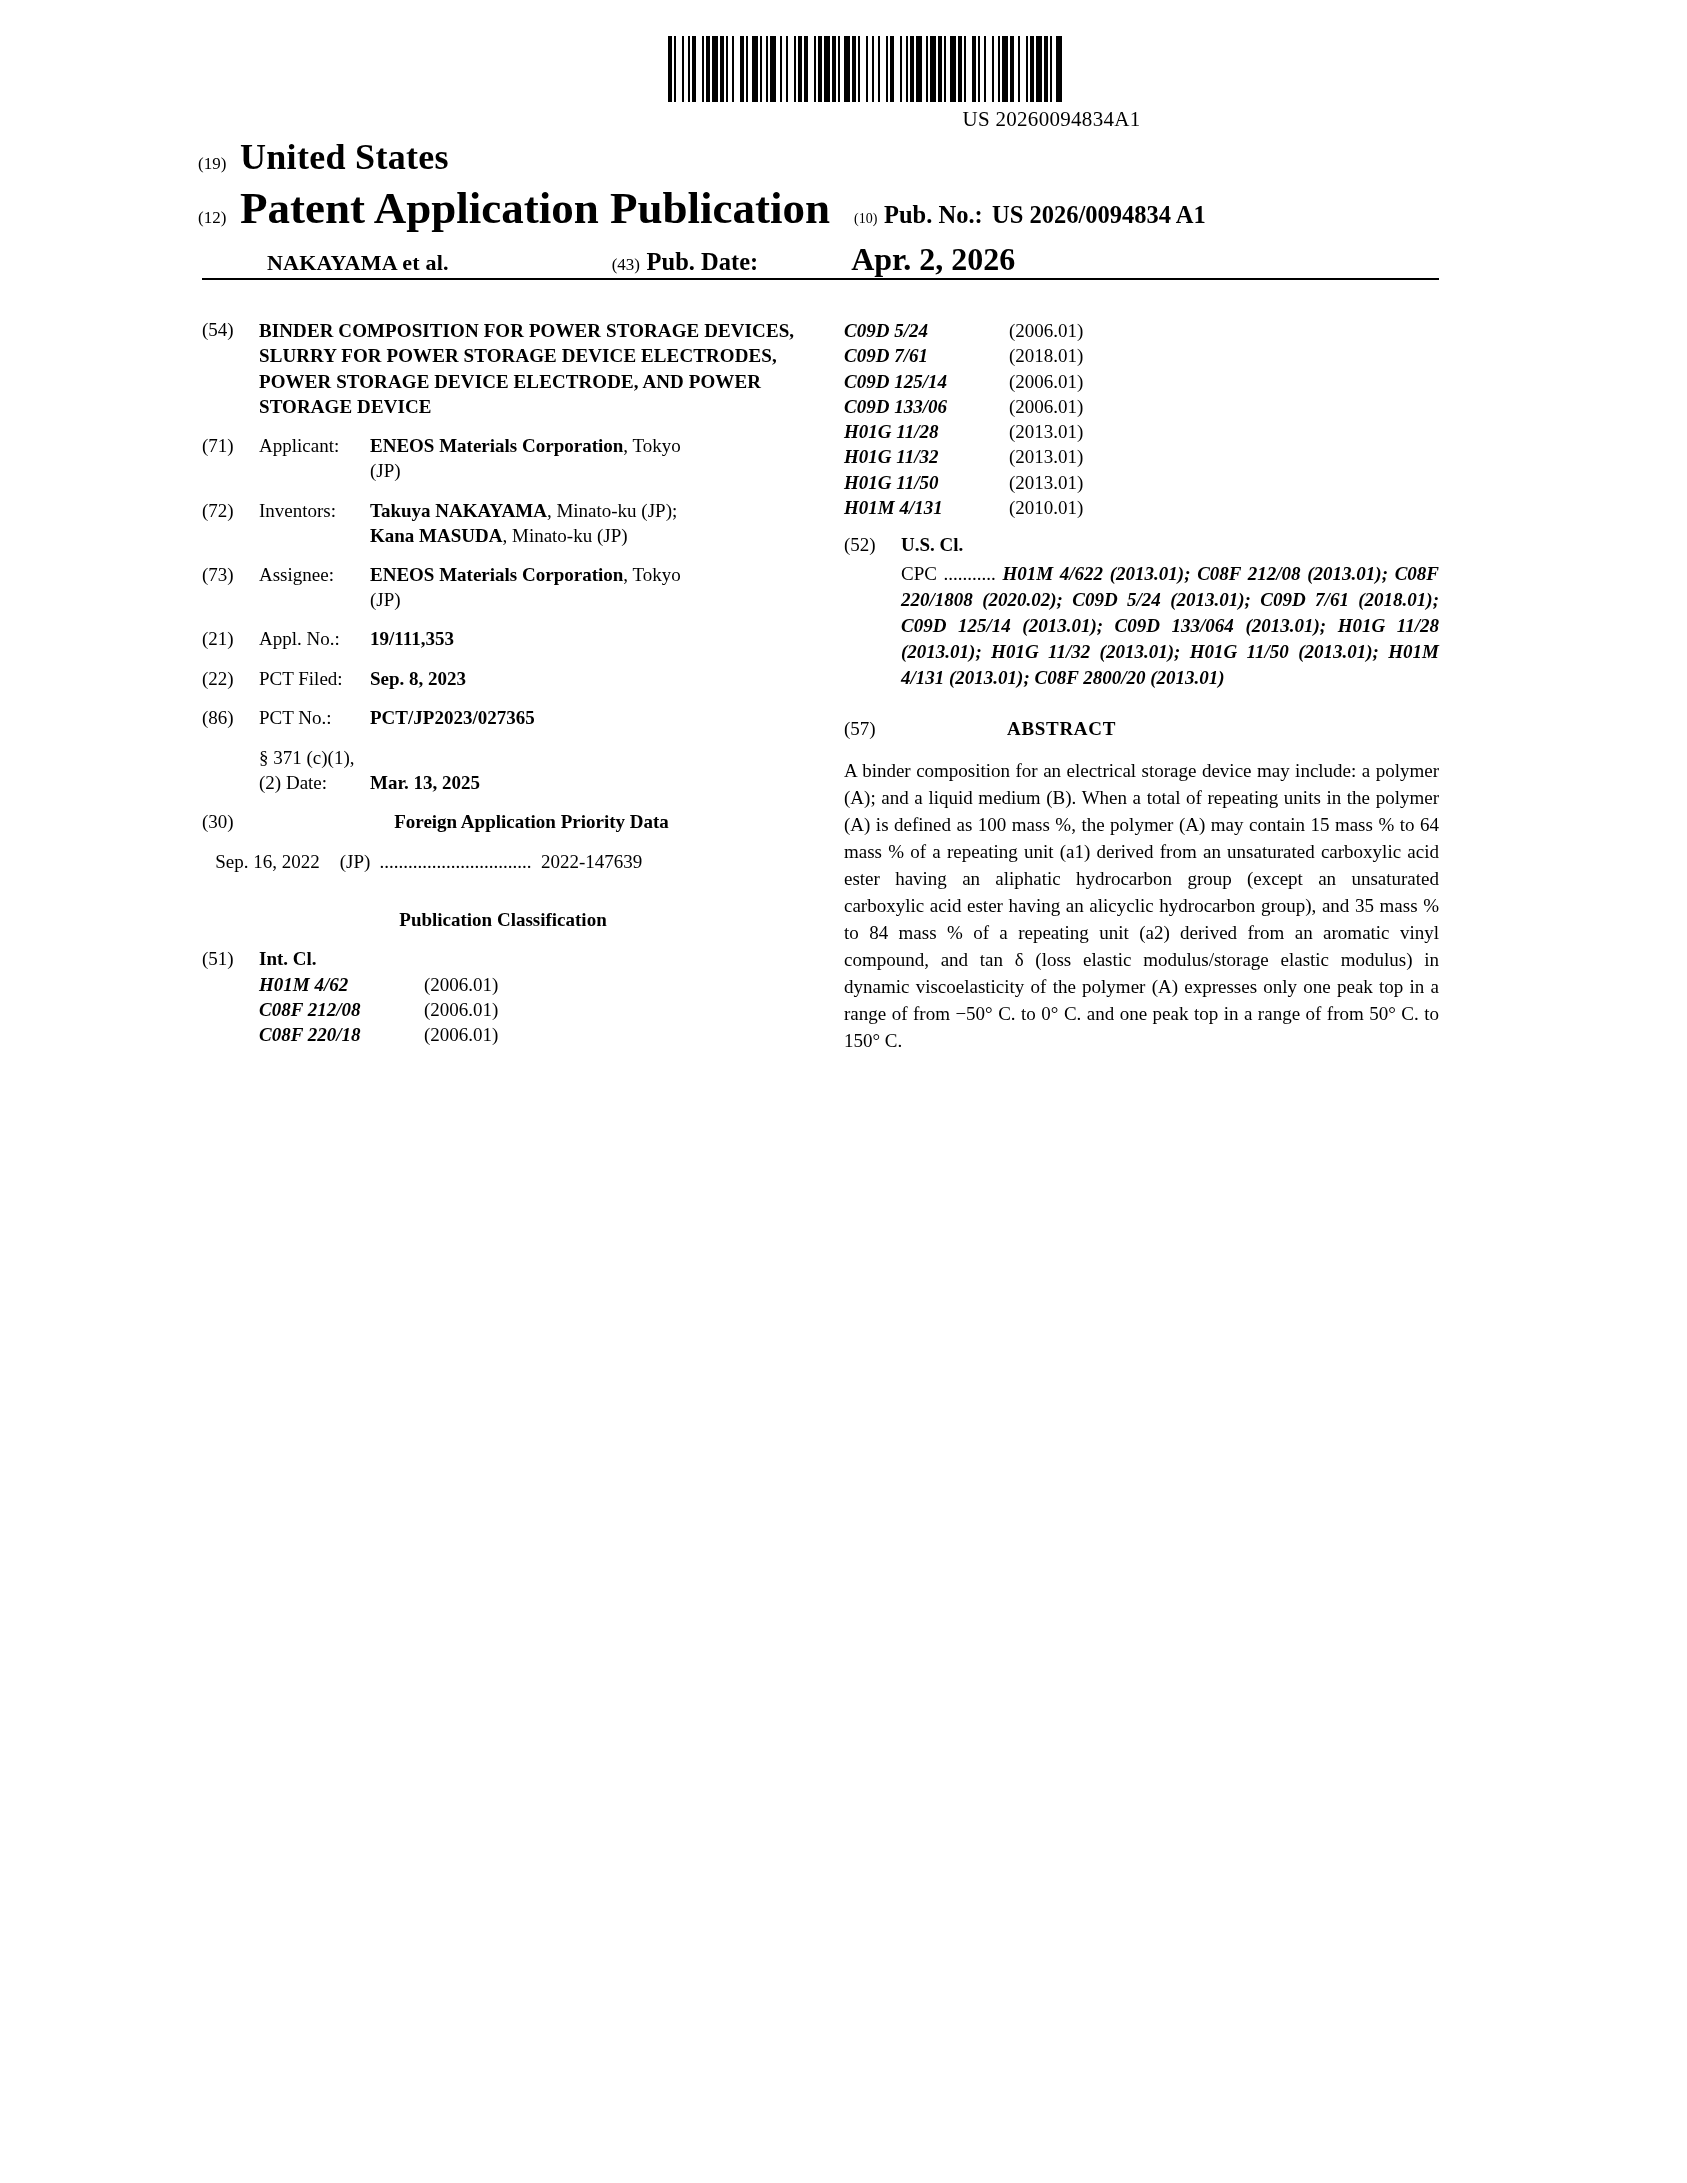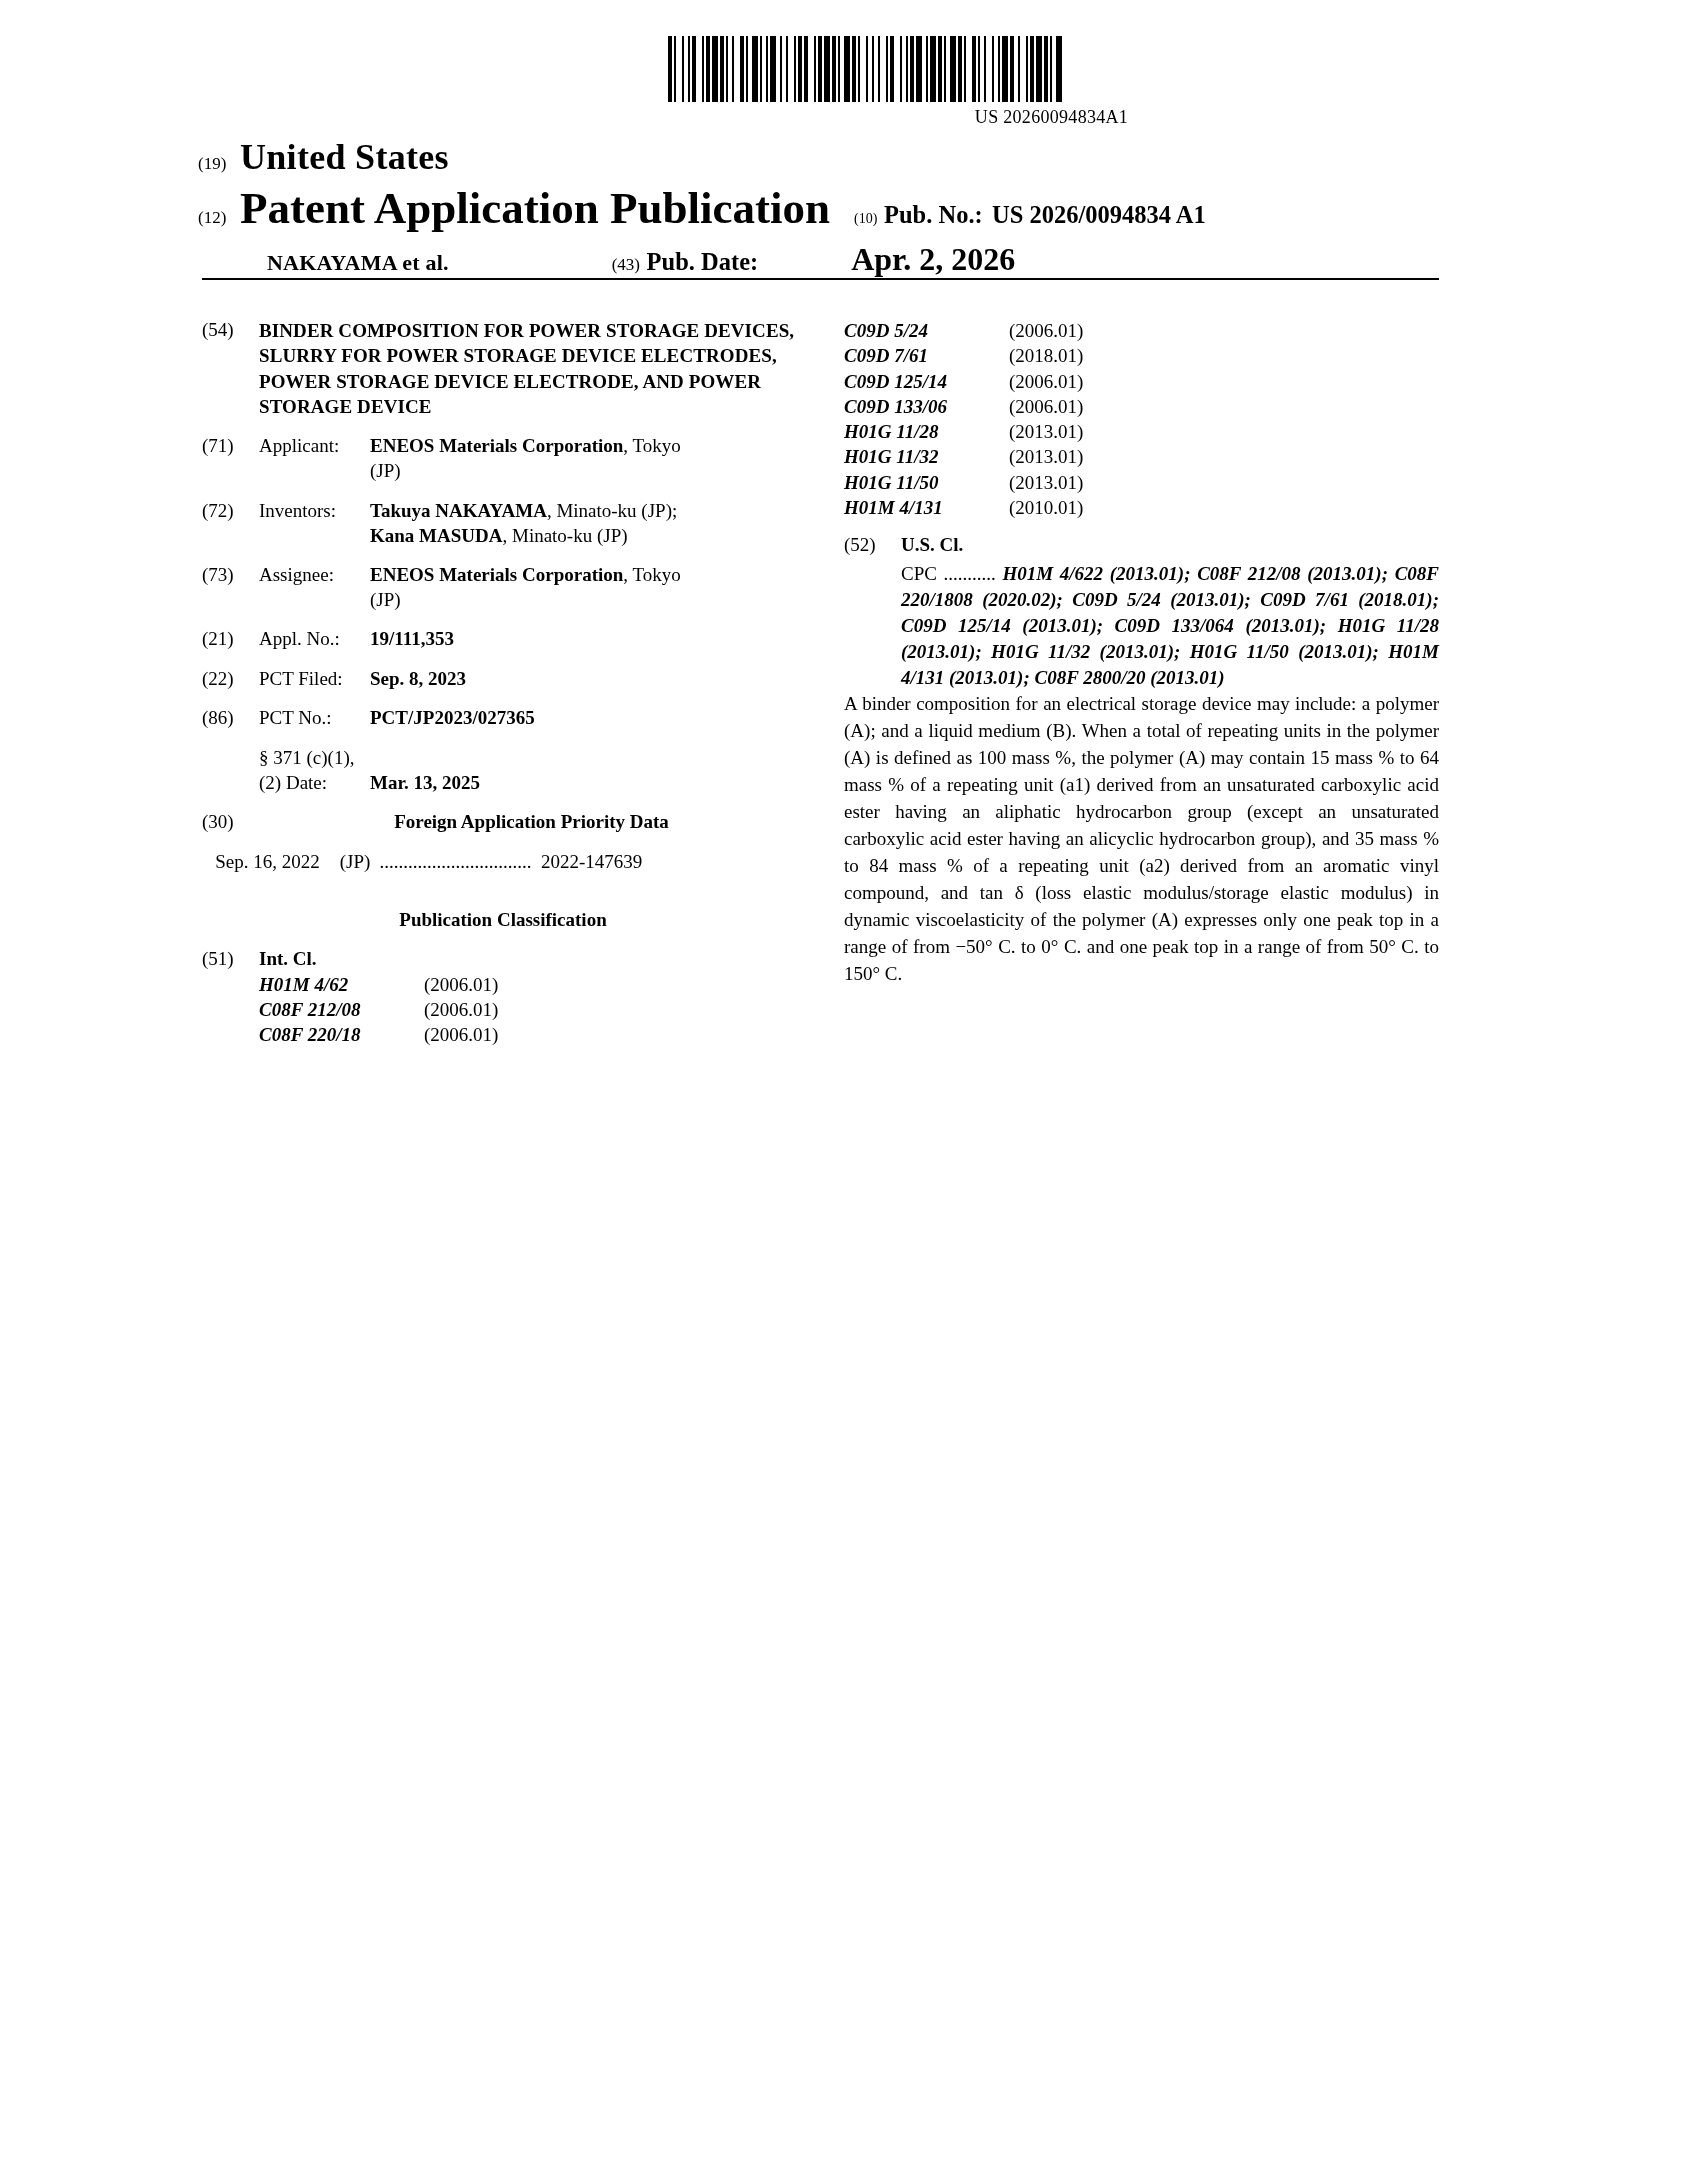--- a/index.html
+++ b/index.html
@@ -37,21 +37,21 @@
     justify-content: flex-start;
     width: 767px;
   }
   .barcode i {
     display: block;
     background: #000;
     height: 66px;
   }
   .barcode-num {
     font-family: "Liberation Serif", serif;
-    font-size: 18px;
+    font-size: 21px;
     letter-spacing: 0.3px;
     margin-top: 5.3px;
   }
 
   
   .masthead {
     position: absolute;
     left: 198px;
     top: 136px;
     width: 1297px;
@@ -528,19 +528,23 @@
       <span class="val b">U.S. Cl.</span>
     </div>
 
     <div class="cpc-row" style="margin-left:57px;">
       <div class="cpc-text">
         <span>CPC ...........</span>
         <span class="bi">H01M 4/622 (2013.01); C08F 212/08 (2013.01); C08F 220/1808 (2020.02); C09D 5/24 (2013.01); C09D 7/61 (2018.01); C09D 125/14 (2013.01); C09D 133/064 (2013.01); H01G 11/28 (2013.01); H01G 11/32 (2013.01); H01G 11/50 (2013.01); H01M 4/131 (2013.01); C08F 2800/20 (2013.01)</span>
       </div>
     </div>
 
+    <div class="abstract-head">
+      <span class="tag">(57)</span>
+      <span class="abstract-title">ABSTRACT</span>
+    </div>
 
     <div class="abstract-body">A binder composition for an electrical storage device may include: a polymer (A); and a liquid medium (B). When a total of repeating units in the polymer (A) is defined as 100 mass %, the polymer (A) may contain 15 mass % to 64 mass % of a repeating unit (a1) derived from an unsaturated carboxylic acid ester having an aliphatic hydrocarbon group (except an unsaturated carboxylic acid ester having an alicyclic hydrocarbon group), and 35 mass % to 84 mass % of a repeating unit (a2) derived from an aromatic vinyl compound, and tan δ (loss elastic modulus/storage elastic modulus) in dynamic viscoelasticity of the polymer (A) expresses only one peak top in a range of from −50° C. to 0° C. and one peak top in a range of from 50° C. to 150° C.</div>
 
   </div>
 
 </div>
 
 
 </body></html>

